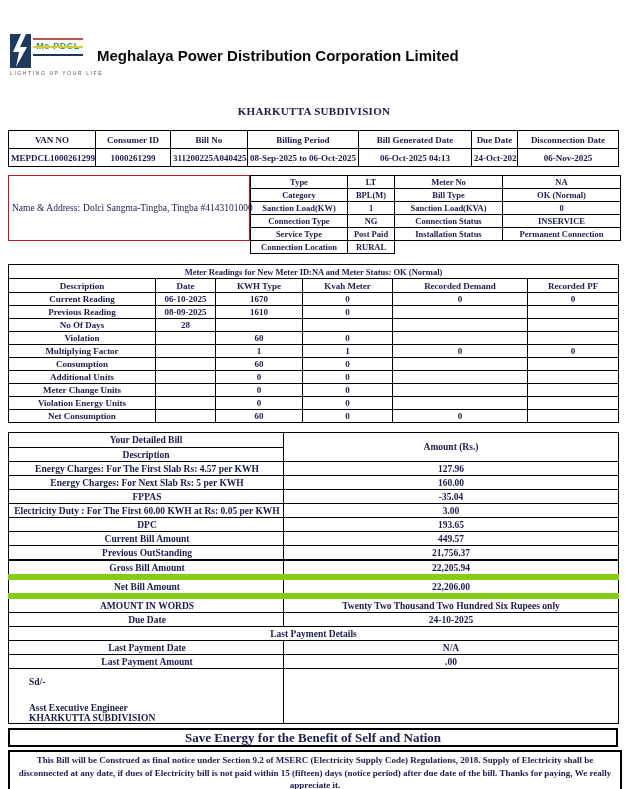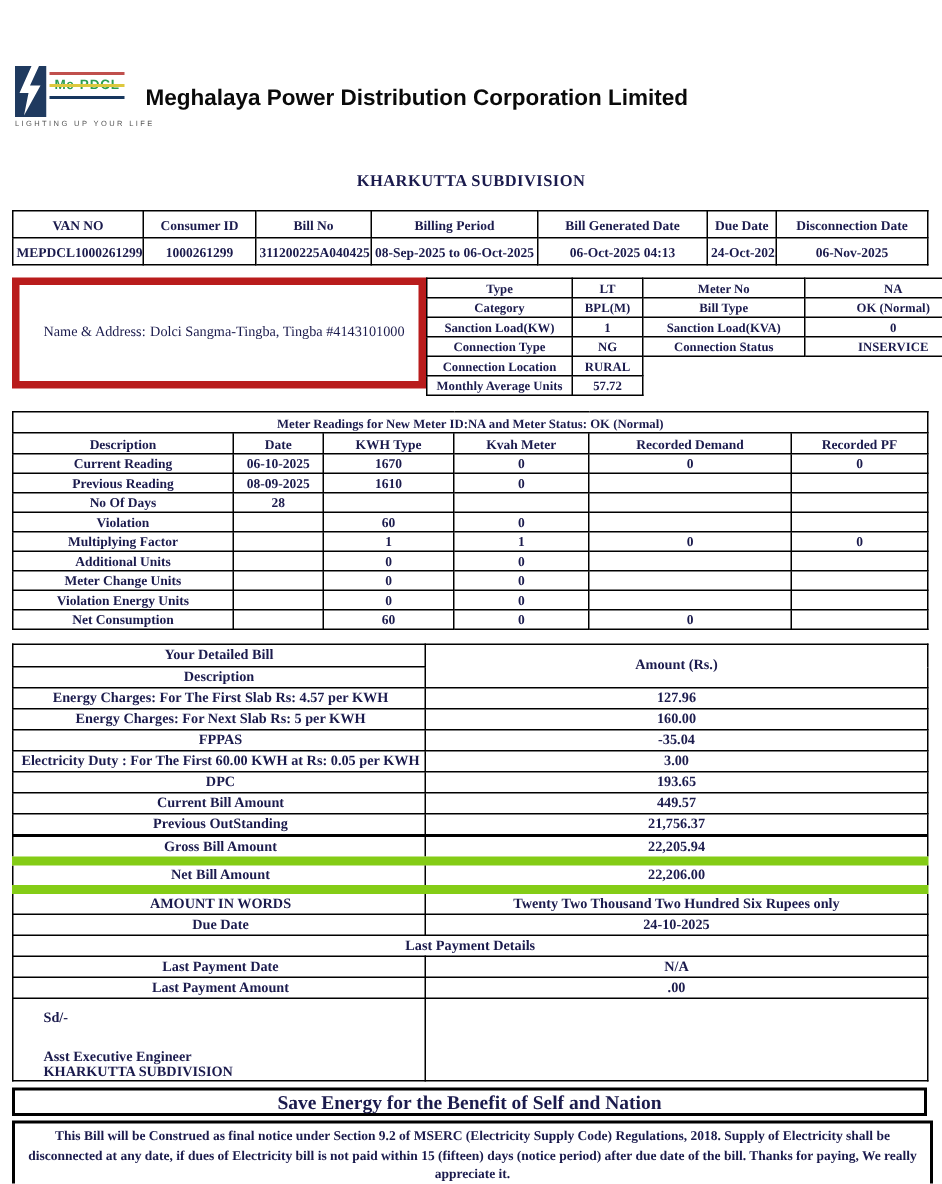--- a/index.html
+++ b/index.html
@@ -1,20 +1,20 @@
 <!DOCTYPE html>
 <html><head>
 <meta charset="utf-8">
 <style>
   html,body{margin:0;padding:0;background:#fff;}
   body{width:628px;height:789px;font-family:"Liberation Serif",serif;color:#1b1b4d;overflow:hidden;}
   .page{width:612px;padding:0 8px;position:relative;}
 
   
-  .header{display:flex;align-items:flex-start;padding-top:44px;margin-left:2px;height:50px;}
+  .header{display:flex;align-items:flex-start;padding-top:34px;margin-left:2px;height:50px;}
   .logo-area{width:80px;flex:0 0 auto;}
   .logo-top{display:flex;align-items:flex-start;}
   .logo-mark{display:block;flex:0 0 auto;}
   .wordmark{width:50px;margin-left:2px;margin-top:4px;}
   .line-red{height:2px;background:#c0504d;}
   .line-navy{height:2px;background:#17375e;margin-top:1px;}
   .wordtext{position:relative;text-align:center;font-family:"Liberation Sans",sans-serif;
             font-weight:bold;font-size:9px;color:#2e9e4f;line-height:13px;letter-spacing:.5px;}
   .strike{position:absolute;left:0;right:0;top:6px;height:2px;background:#ddc83d;}
   .tagline{font-family:"Liberation Sans",sans-serif;font-size:5px;letter-spacing:1.6px;
@@ -28,22 +28,22 @@
   table{border-collapse:collapse;width:610px;table-layout:fixed;}
   td,th{border:1px solid #000;font-size:9px;font-weight:bold;text-align:center;
         padding:0 2px;overflow:hidden;white-space:nowrap;color:#1b1b4d;}
 
   
   .bill-info{margin-top:13px;}
   .bill-info td,.bill-info th{height:17px;font-size:9px;}
 
   
   .cust-section{display:flex;align-items:flex-start;margin-top:8px;}
-  .name-box{width:234px;height:64px;border:5px solid #b91c1c;display:flex;align-items:center;
-            padding:0 16px;font-size:9.5px;white-space:nowrap;flex:0 0 auto;}
+  .name-box{width:234px;height:64px;border:1px solid #b91c1c;display:flex;align-items:center;
+            padding:0 3px;font-size:9.5px;white-space:nowrap;flex:0 0 auto;}
   .name-box .val{font-weight:normal;margin-left:3px;}
   .cust-table{width:370px;flex:0 0 auto;}
   .cust-table td{height:12px;font-size:8.5px;text-align:center;}
   .cell-none{border:none;background:transparent;}
 
   
   .meter{margin-top:10px;}
   .meter td,.meter th{height:12px;}
   .meter .title-cell{font-size:8.5px;height:13px;}
   .meter th{font-size:9px;height:13px;}
@@ -154,27 +154,28 @@
         <td>Sanction Load(KVA)</td>
         <td>0</td>
       </tr>
       <tr>
         <td>Connection Type</td>
         <td>NG</td>
         <td>Connection Status</td>
         <td>INSERVICE</td>
       </tr>
       <tr>
+        <td>Service Type</td>
+        <td>Post Paid</td>
+        <td>Installation Status</td>
+        <td>Permanent Connection</td>
+      </tr>
+      <tr>
         <td>Connection Location</td>
         <td>RURAL</td>
-        <td class="cell-none" colspan="2"></td>
-      </tr>
-      <tr>
-        <td>Monthly Average Units</td>
-        <td>57.72</td>
         <td class="cell-none" colspan="2"></td>
       </tr>
     </tbody>
       </table>
   </div>
 
   <table class="meter">
     <colgroup>
       <col style="width:147px">
         <col style="width:60px">
@@ -229,20 +230,28 @@
     </tr>
     <tr>
       <td>Multiplying Factor</td>
       <td></td>
       <td>1</td>
       <td>1</td>
       <td>0</td>
       <td>0</td>
     </tr>
     <tr>
+      <td>Consumption</td>
+      <td></td>
+      <td>60</td>
+      <td>0</td>
+      <td></td>
+      <td></td>
+    </tr>
+    <tr>
       <td>Additional Units</td>
       <td></td>
       <td>0</td>
       <td>0</td>
       <td></td>
       <td></td>
     </tr>
     <tr>
       <td>Meter Change Units</td>
       <td></td>

